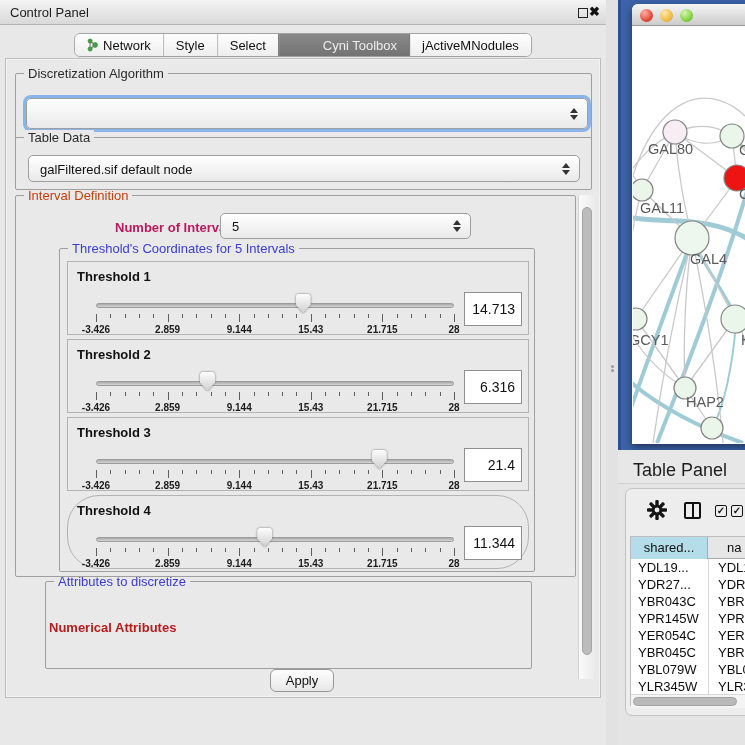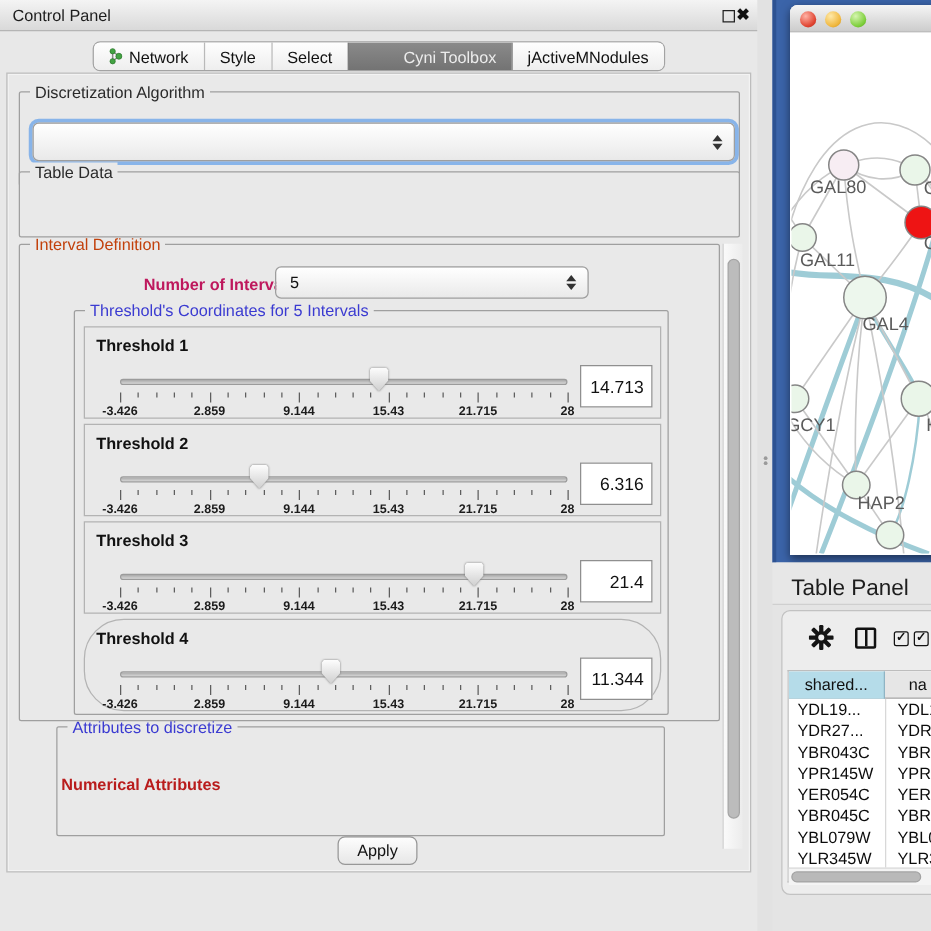--- a/index.html
+++ b/index.html
@@ -168,20 +168,27 @@
       <div class="aqua-select focus-ring" style="left:10px; top:24px; width:562px; height:31px;">
         <span class="stepper">
             <span class="up"></span>
             <span class="dn"></span>
           </span>
       </div>
     </div>
 
     <div class="group" style="left:9px; top:78px; width:577px; height:53px; background:#e9e9e9; z-index:3;">
       <span class="group-title t-dark">Table Data</span>
+      <div class="aqua-select" style="left:12px; top:17px; width:552px; height:27px;">
+        <span class="val">galFiltered.sif default node</span>
+        <span class="stepper">
+            <span class="up"></span>
+            <span class="dn"></span>
+          </span>
+      </div>
     </div>
 
     <div class="group" style="left:9px; top:136px; width:561px; height:382px; z-index:2;">
       <span class="group-title t-green">Interval Definition</span>
 
       <div style="position:absolute; left:63px; top:24px; font-size:13px; font-weight:bold; color:#be185d;padding-left:36px;">Number of Intervals</div>
       <div class="aqua-select" style="left:204px; top:17px; width:251px; height:26px;">
         <span class="val">5</span>
         <span class="stepper">
             <span class="up"></span>

